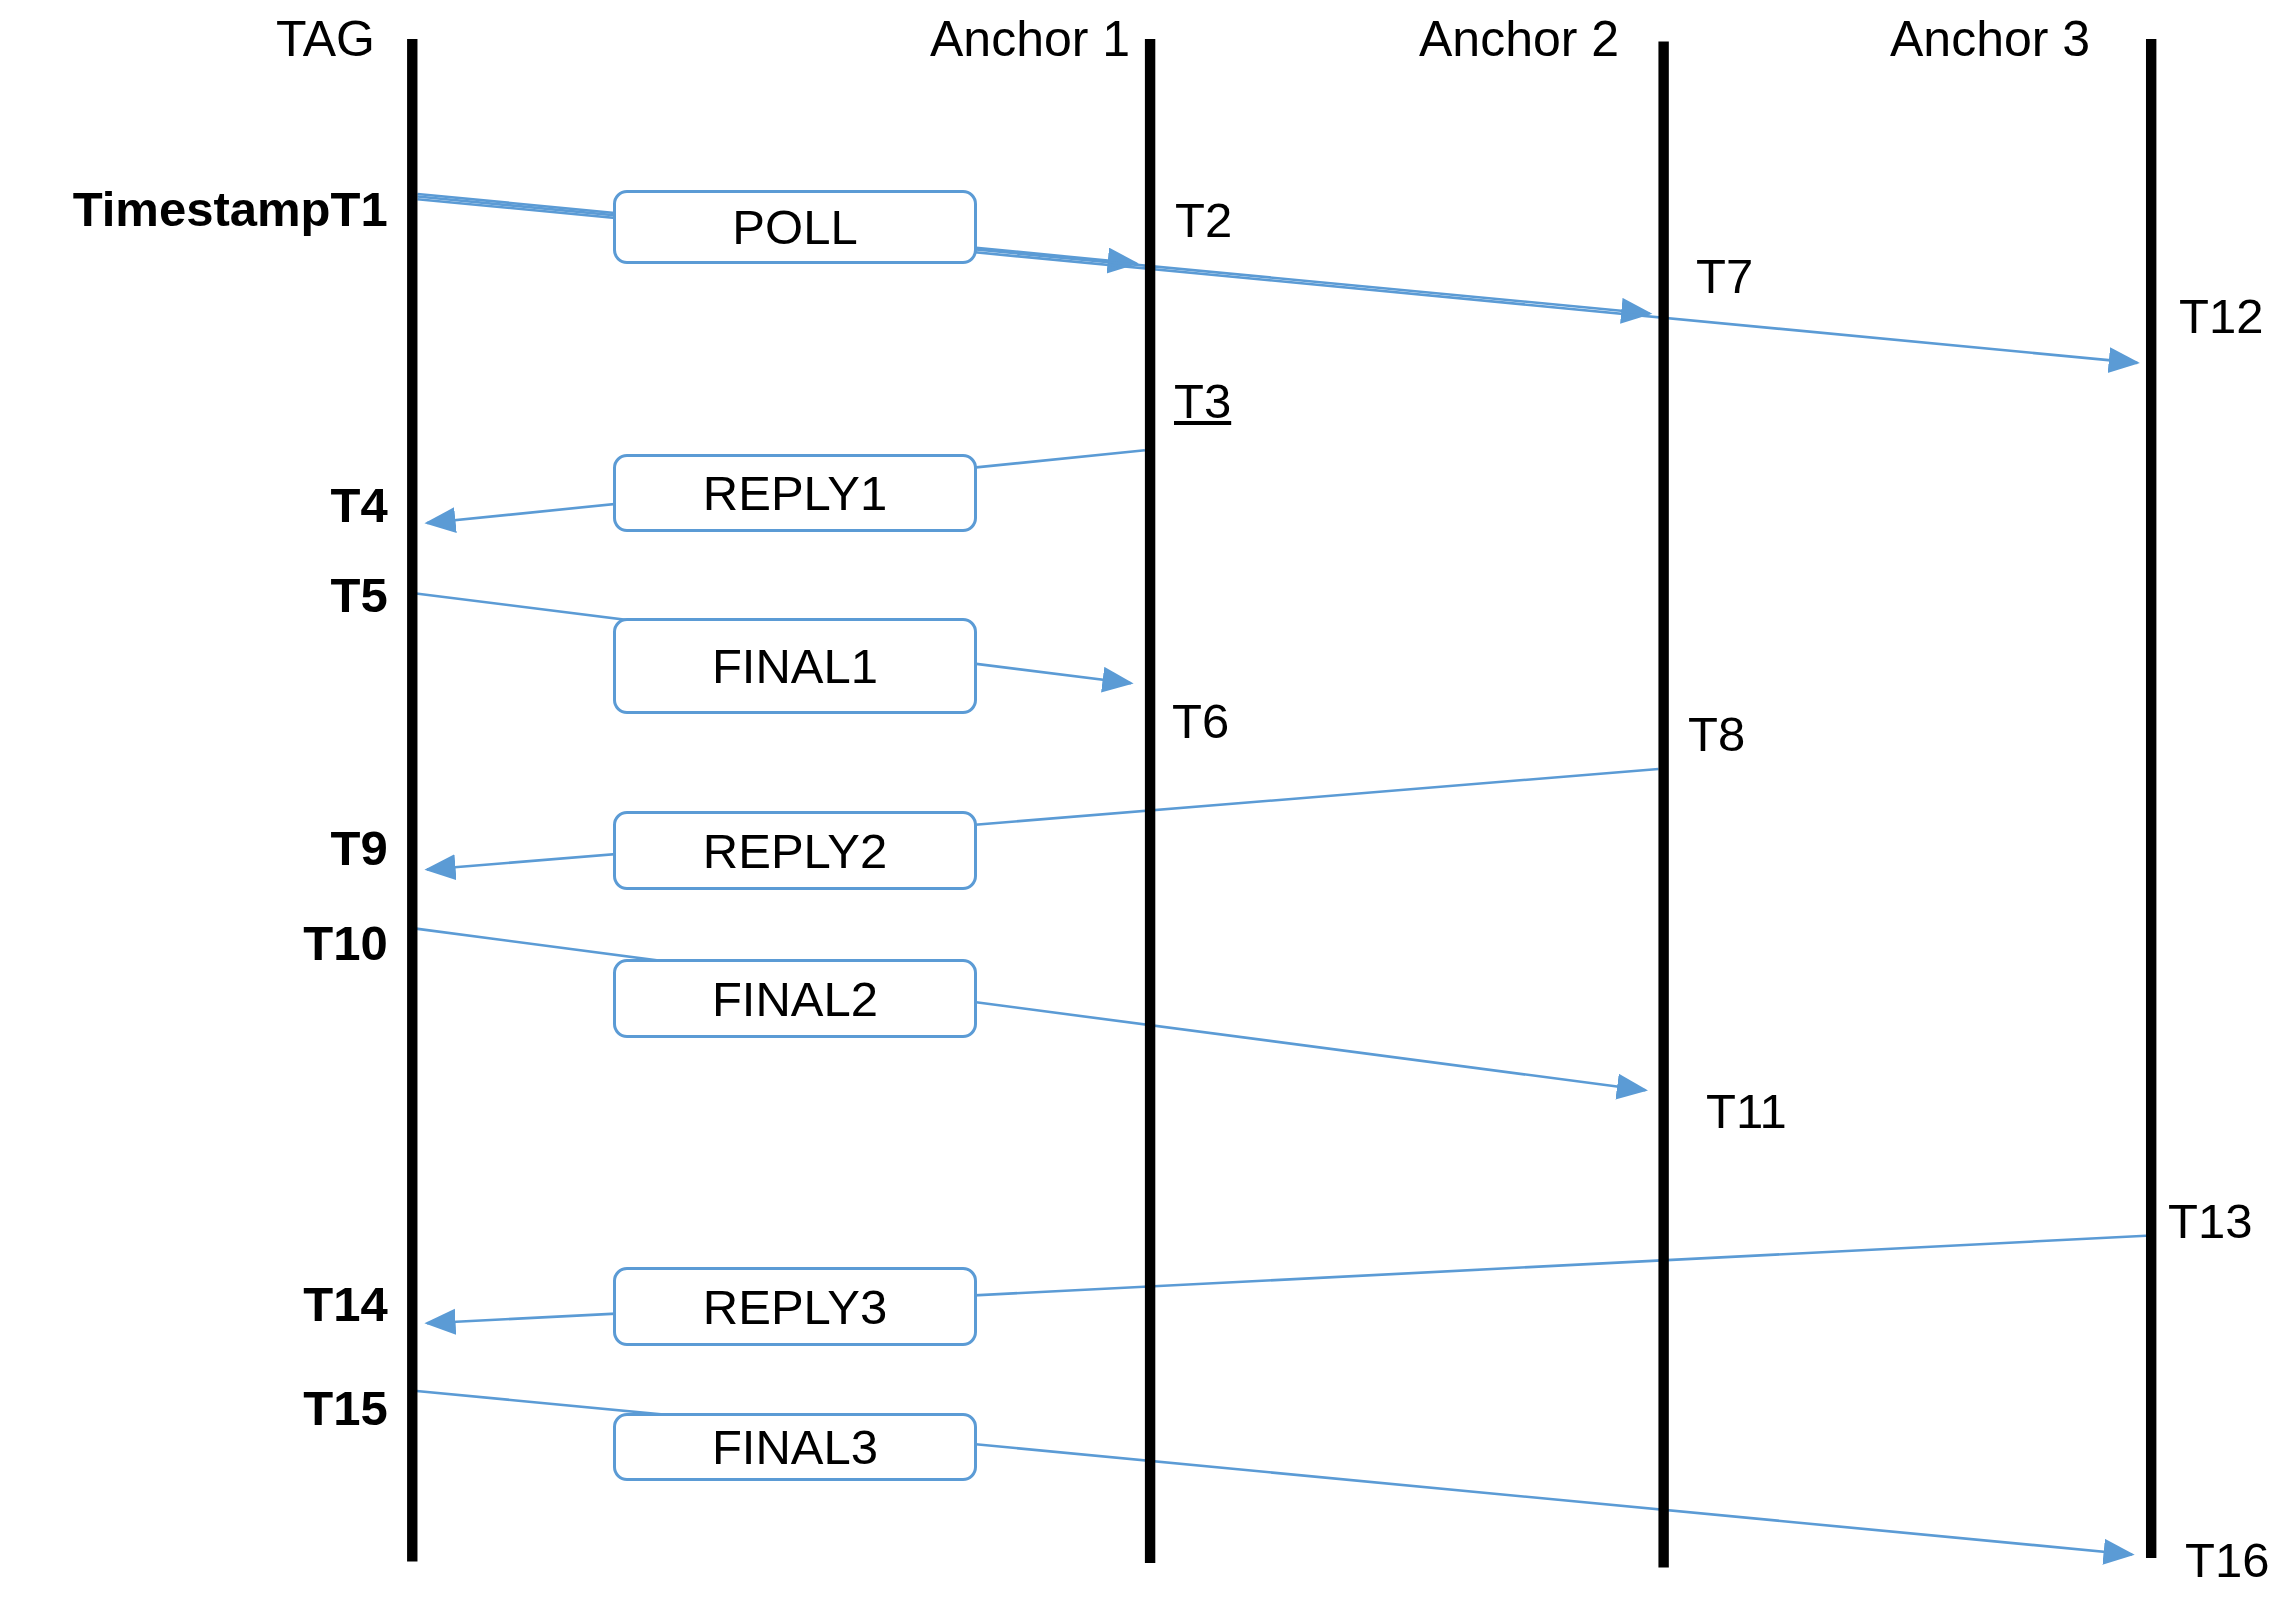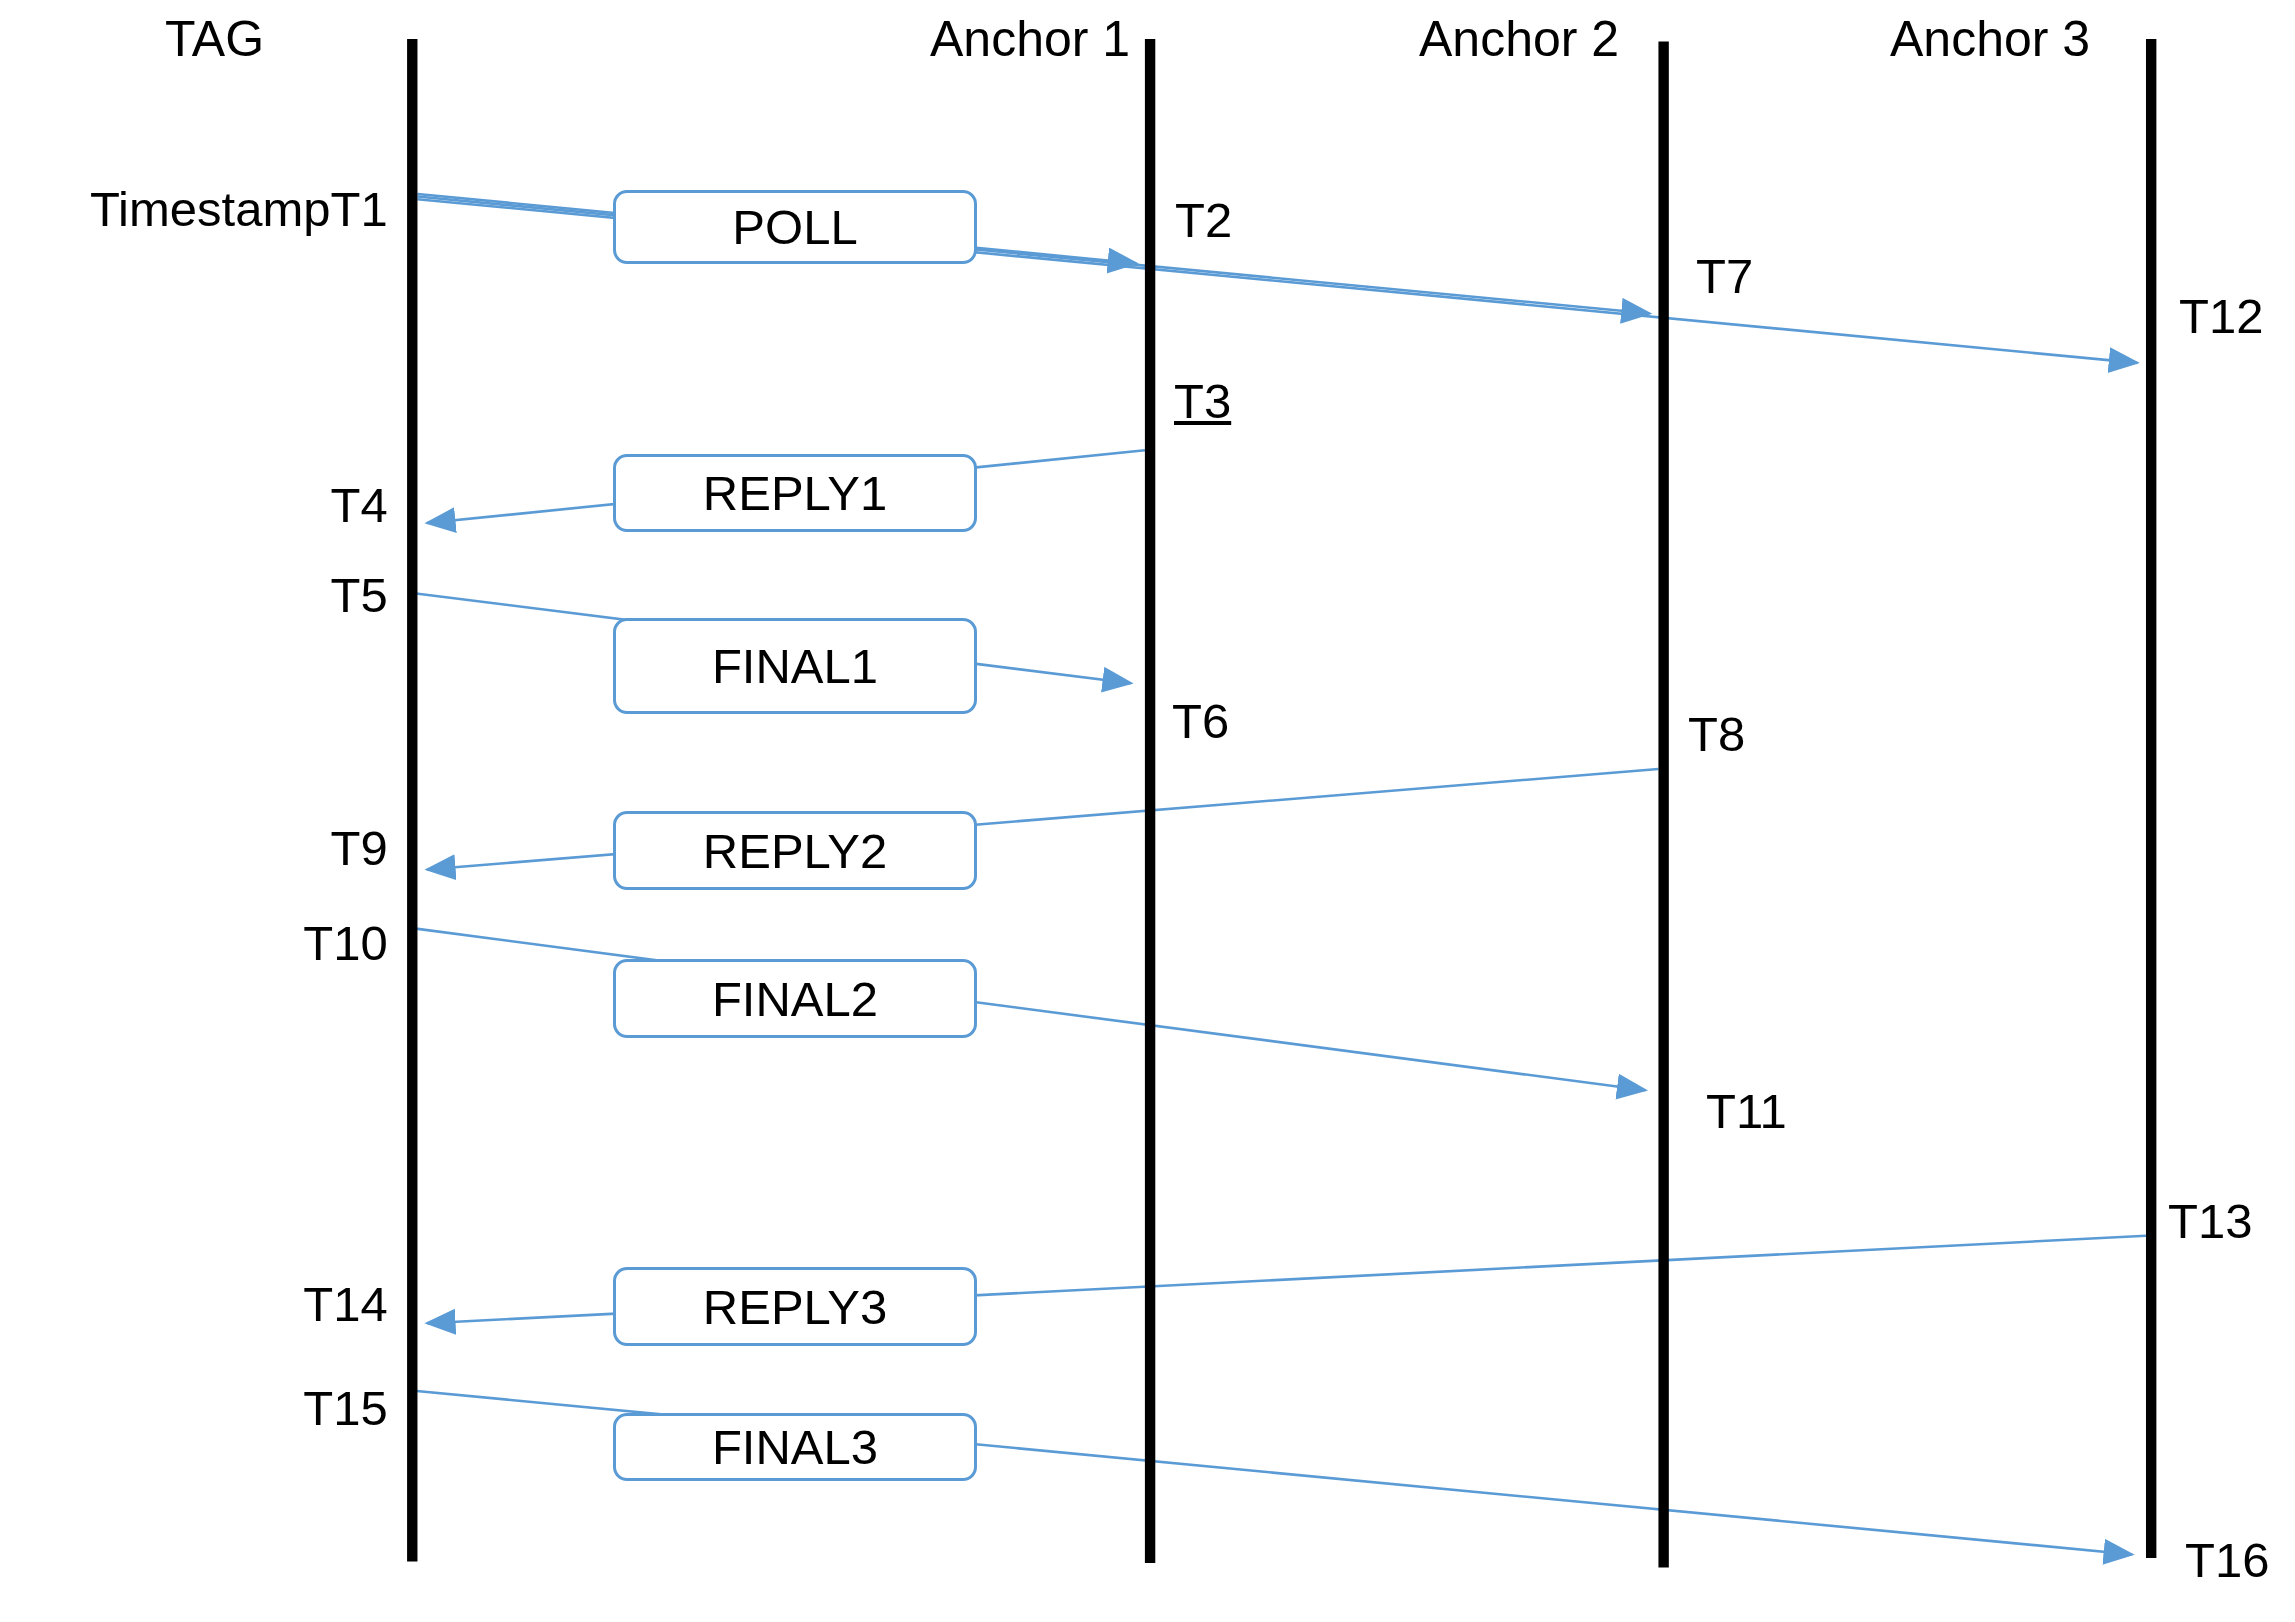--- a/index.html
+++ b/index.html
@@ -19,21 +19,21 @@
   .msgbox{
     position:absolute;left:613px;width:364px;
     background:#ffffff;border:3.5px solid #5B9BD5;border-radius:14px;
     display:flex;align-items:center;justify-content:center;
     font-size:49px;box-sizing:border-box;
   }
   .ts{
     position:absolute;height:50px;line-height:50px;
     font-size:49px;white-space:nowrap;text-align:right;
   }
-  .ts-left{left:8.7px;width:379px;text-align:right;}
+  .ts-left{left:8.7px;width:379px;text-align:right;font-weight:bold;}
 </style>
 </head>
 <body>
 
 <div id="stage">
 
   <svg id="arrows" viewBox="0 0 2650 1873" xmlns="http://www.w3.org/2000/svg">
     <defs>
       <marker id="ah" markerWidth="14" markerHeight="12" refX="11" refY="5" orient="auto" markerUnits="strokeWidth">
         <path d="M0,0 L12,5 L0,10 z" fill="#5B9BD5"></path>
@@ -55,21 +55,21 @@
     <line x1="2478" y1="1427" x2="493" y2="1528" stroke="#5B9BD5" stroke-width="3" marker-end="url(#ah)"></line>
 
     <line x1="478" y1="1606" x2="2462" y2="1795" stroke="#5B9BD5" stroke-width="3" marker-end="url(#ah)"></line>
 
     <line x1="476" y1="45" x2="476" y2="1803" stroke="#000000" stroke-width="12"></line>
     <line x1="1328" y1="45" x2="1328" y2="1805" stroke="#000000" stroke-width="12"></line>
     <line x1="1921" y1="48" x2="1921" y2="1810" stroke="#000000" stroke-width="12"></line>
     <line x1="2484" y1="45" x2="2484" y2="1799" stroke="#000000" stroke-width="12"></line>
   </svg>
 
-  <div class="hdr" style="left:165px;width:227px;text-align:left;">TAG</div>
+  <div class="hdr" style="left:148px;width:227px;text-align:right;">TAG</div>
   <div class="hdr" style="left:914px;margin-left:16px;">Anchor 1</div>
   <div class="hdr" style="left:1419px;">Anchor 2</div>
   <div class="hdr" style="left:1890px;">Anchor 3</div>
 
   <div class="msgbox" style="top:190px;height:74px;">
     <span>POLL</span>
   </div>
   <div class="msgbox" style="top:454px;height:78px;">
     <span>REPLY1</span>
   </div>

